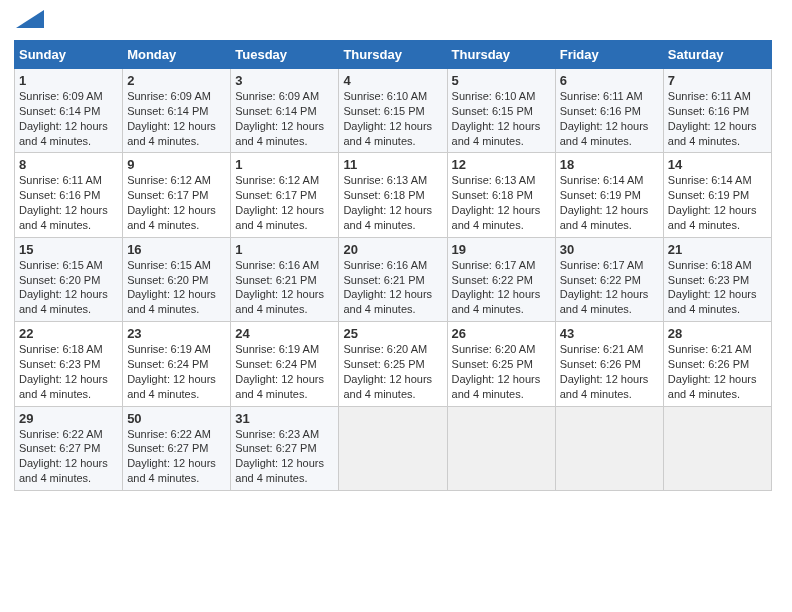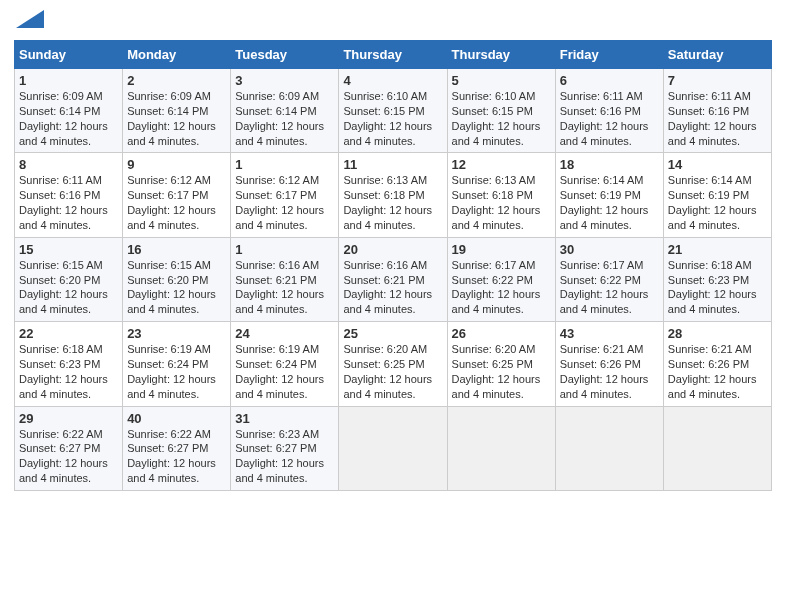--- a/index.html
+++ b/index.html
@@ -229,21 +229,21 @@
             <span class="day-num">28</span>
             <div class="cell-text">Sunrise: 6:21 AM<br>Sunset: 6:26 PM<br>Daylight: 12 hours and 4 minutes.</div>
           </td>
         </tr>
         <tr>
           <td>
             <span class="day-num">29</span>
             <div class="cell-text">Sunrise: 6:22 AM<br>Sunset: 6:27 PM<br>Daylight: 12 hours and 4 minutes.</div>
           </td>
           <td>
-            <span class="day-num">40</span>
+            <span class="day-num">50</span>
             <div class="cell-text">Sunrise: 6:22 AM<br>Sunset: 6:27 PM<br>Daylight: 12 hours and 4 minutes.</div>
           </td>
           <td>
             <span class="day-num">31</span>
             <div class="cell-text">Sunrise: 6:23 AM<br>Sunset: 6:27 PM<br>Daylight: 12 hours and 4 minutes.</div>
           </td>
           <td class="empty-cell"></td>
           <td class="empty-cell"></td>
           <td class="empty-cell"></td>
           <td class="empty-cell"></td>

